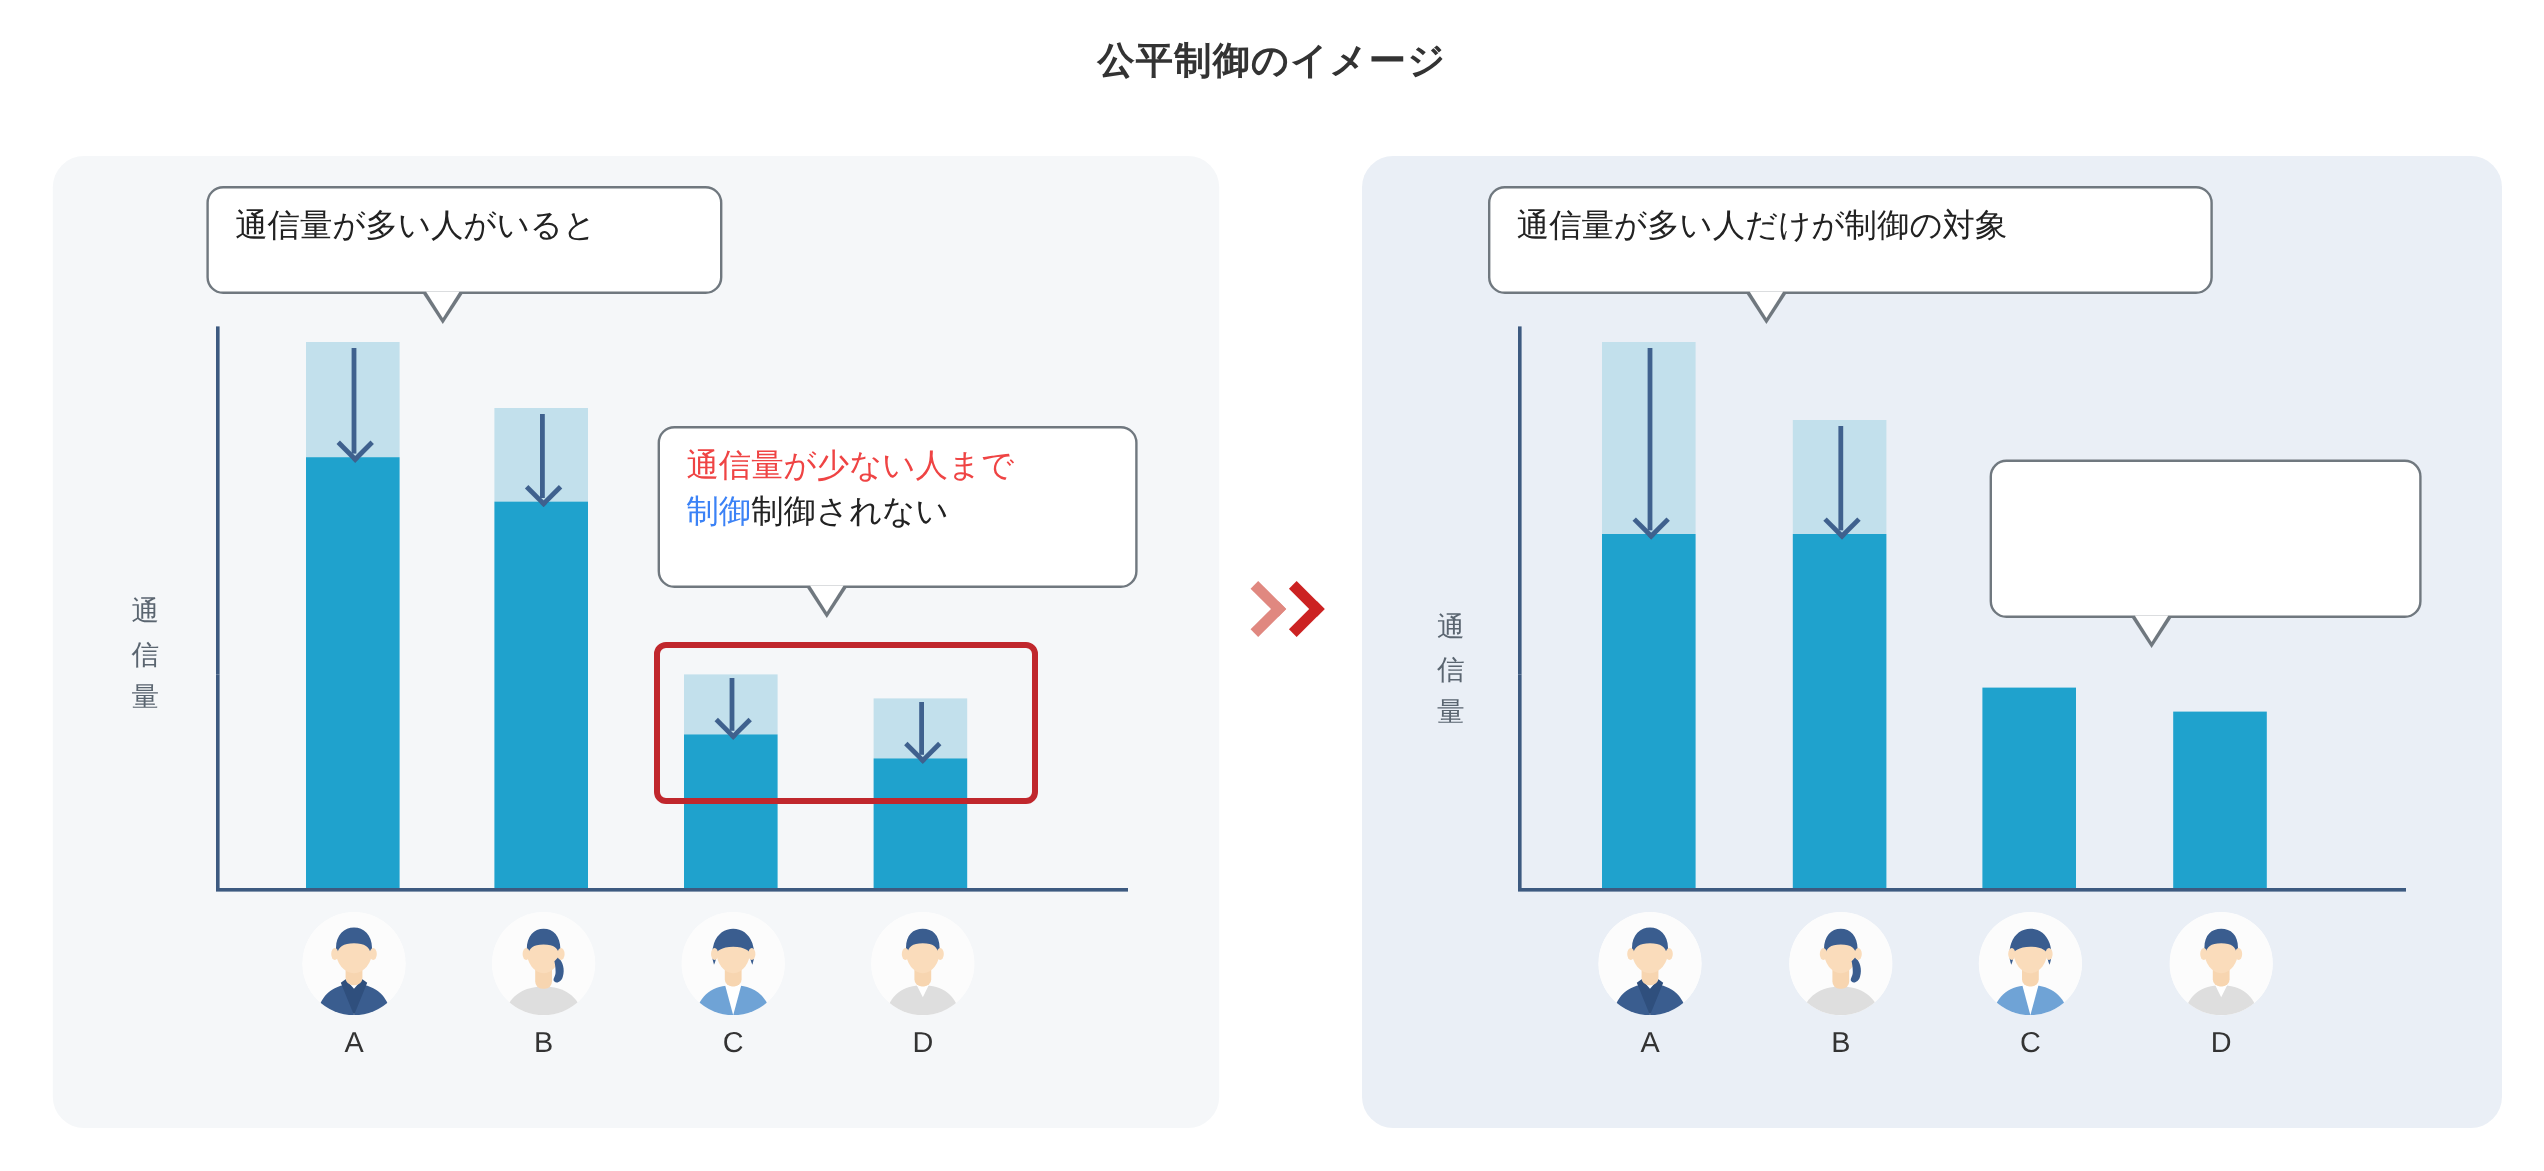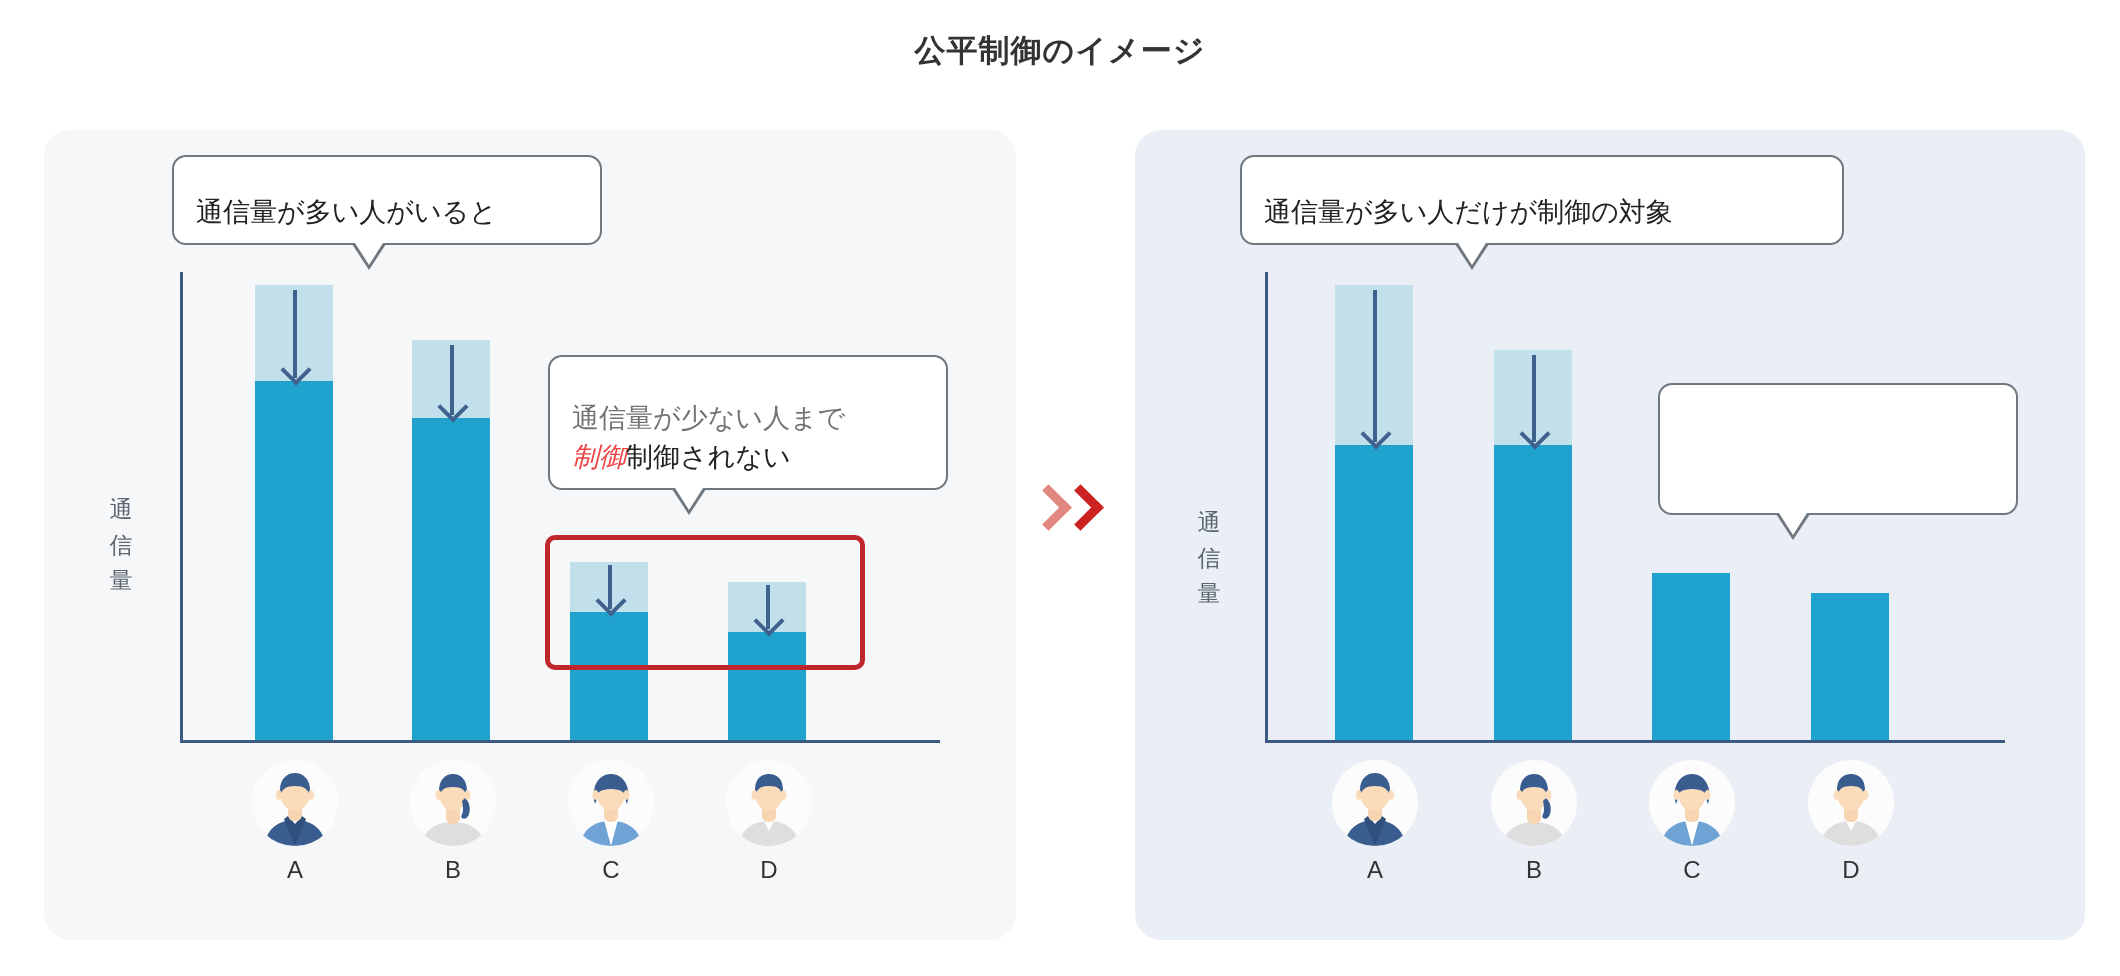--- a/index.html
+++ b/index.html
@@ -94,28 +94,28 @@
     margin-top:10px;font-size:24px;color:#333;
   }
 
   
   .bubble{
     position:absolute;
     background:#ffffff;
     border:2px solid #70787f;
     border-radius:14px;
     box-sizing:border-box;
-    display:flex;flex-direction:column;justify-content:flex-end;
+    display:flex;flex-direction:column;justify-content:flex-start;
     padding:12px 22px;
   }
   .bubble .line{
     font-size:27px;color:#222;line-height:1.42;white-space:nowrap;
   }
-  .bubble .line.red{color:#737373;}
-  .bubble .line .red{color:#ef4444;font-style:italic;}
+  .bubble .line.red{color:#ef4444;}
+  .bubble .line .red{color:#3b82f6;}
   .tail,.tail-in{
     position:absolute;width:0;height:0;
     border-left:17px solid transparent;
     border-right:17px solid transparent;
   }
   .tail{border-top:26px solid #70787f;}
   .tail-in{
     border-left-width:14px;border-right-width:14px;
     border-top:22px solid #ffffff;
   }

